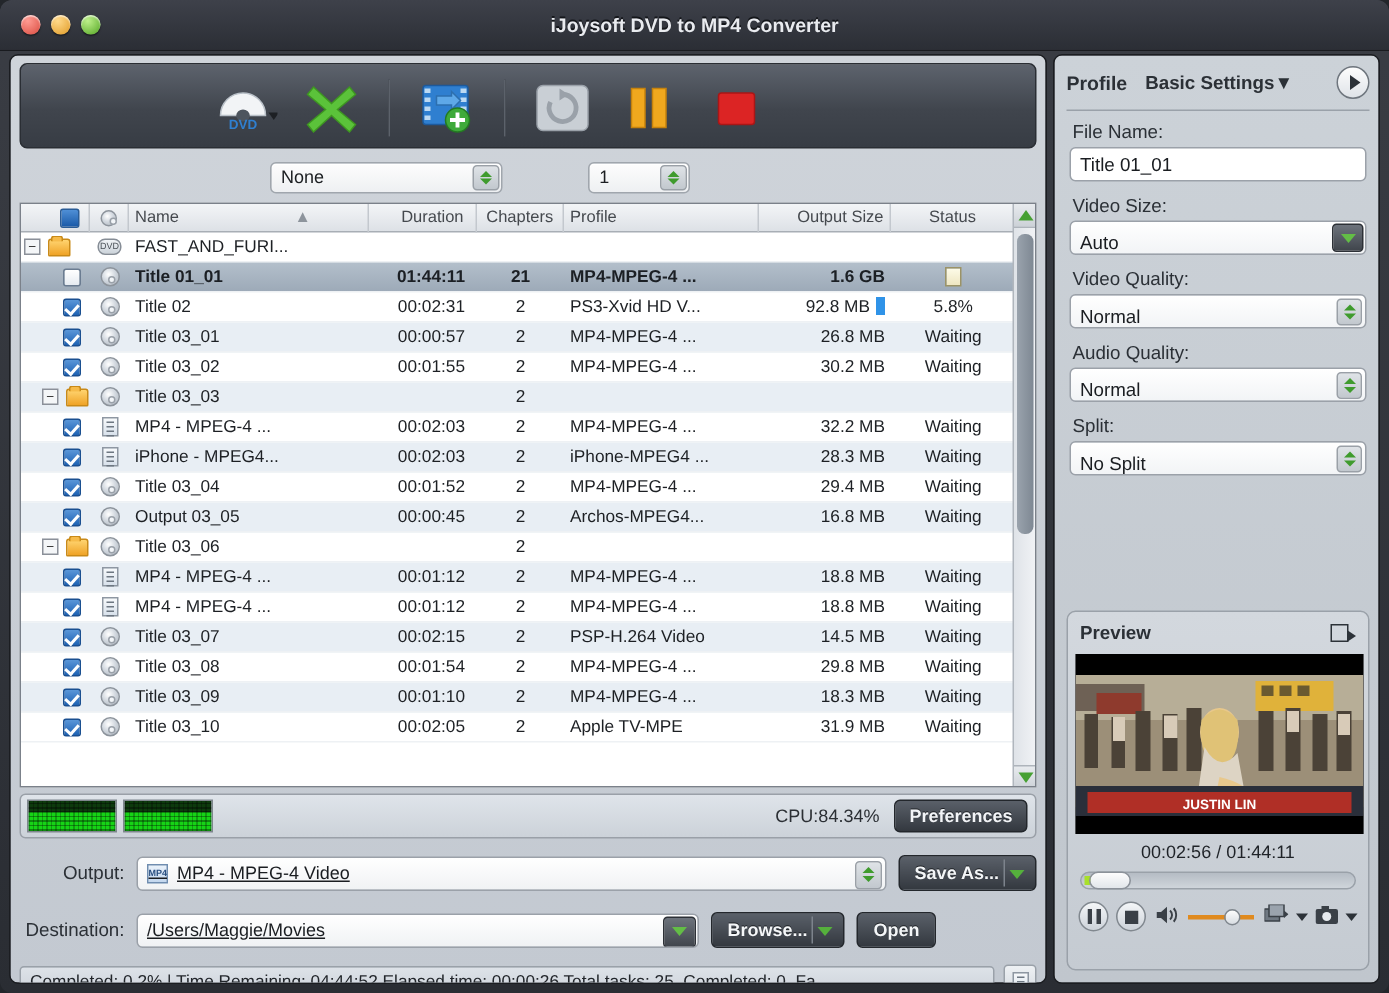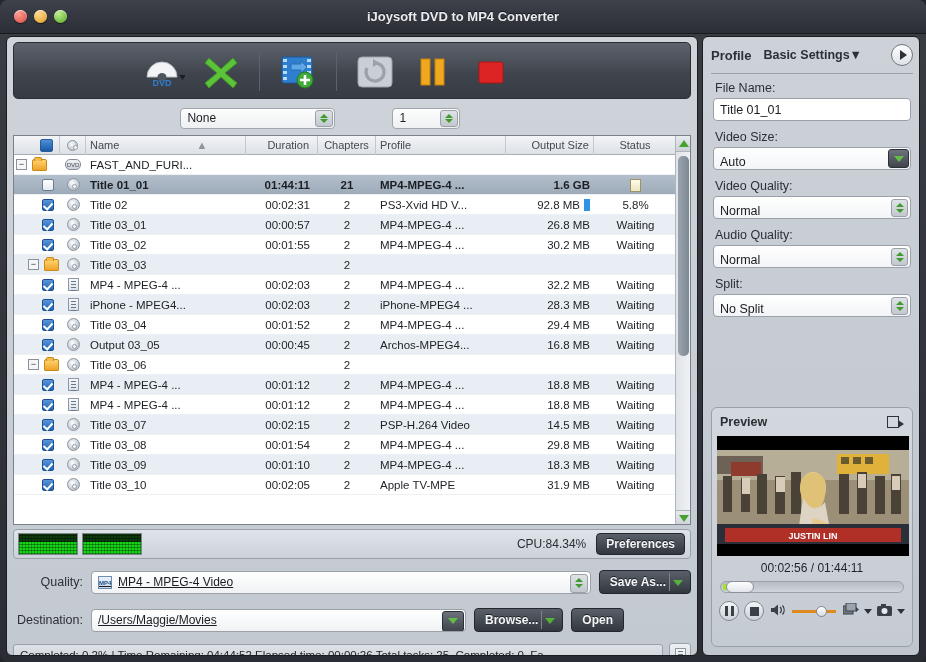--- a/index.html
+++ b/index.html
@@ -628,21 +628,21 @@
     </div>
 
     <div class="cpurow">
       <div class="cpumeter"></div>
       <div class="cpumeter"></div>
       <span class="cpulabel">CPU:84.34%</span>
       <span class="prefbtn">Preferences</span>
     </div>
 
     <div class="frow profile">
-      <span class="flabel">Quality:</span>
+      <span class="flabel">Output:</span>
       <div class="wide-combo">
         <span class="mp4ico">MP4</span>
         <span>MP4 - MPEG-4 Video</span>
         <span class="stepper-lg">
             <i class="st-up"></i>
             <i class="st-dn"></i>
           </span>
       </div>
       <span class="drkbtn split">
         <span>Save As...</span>

